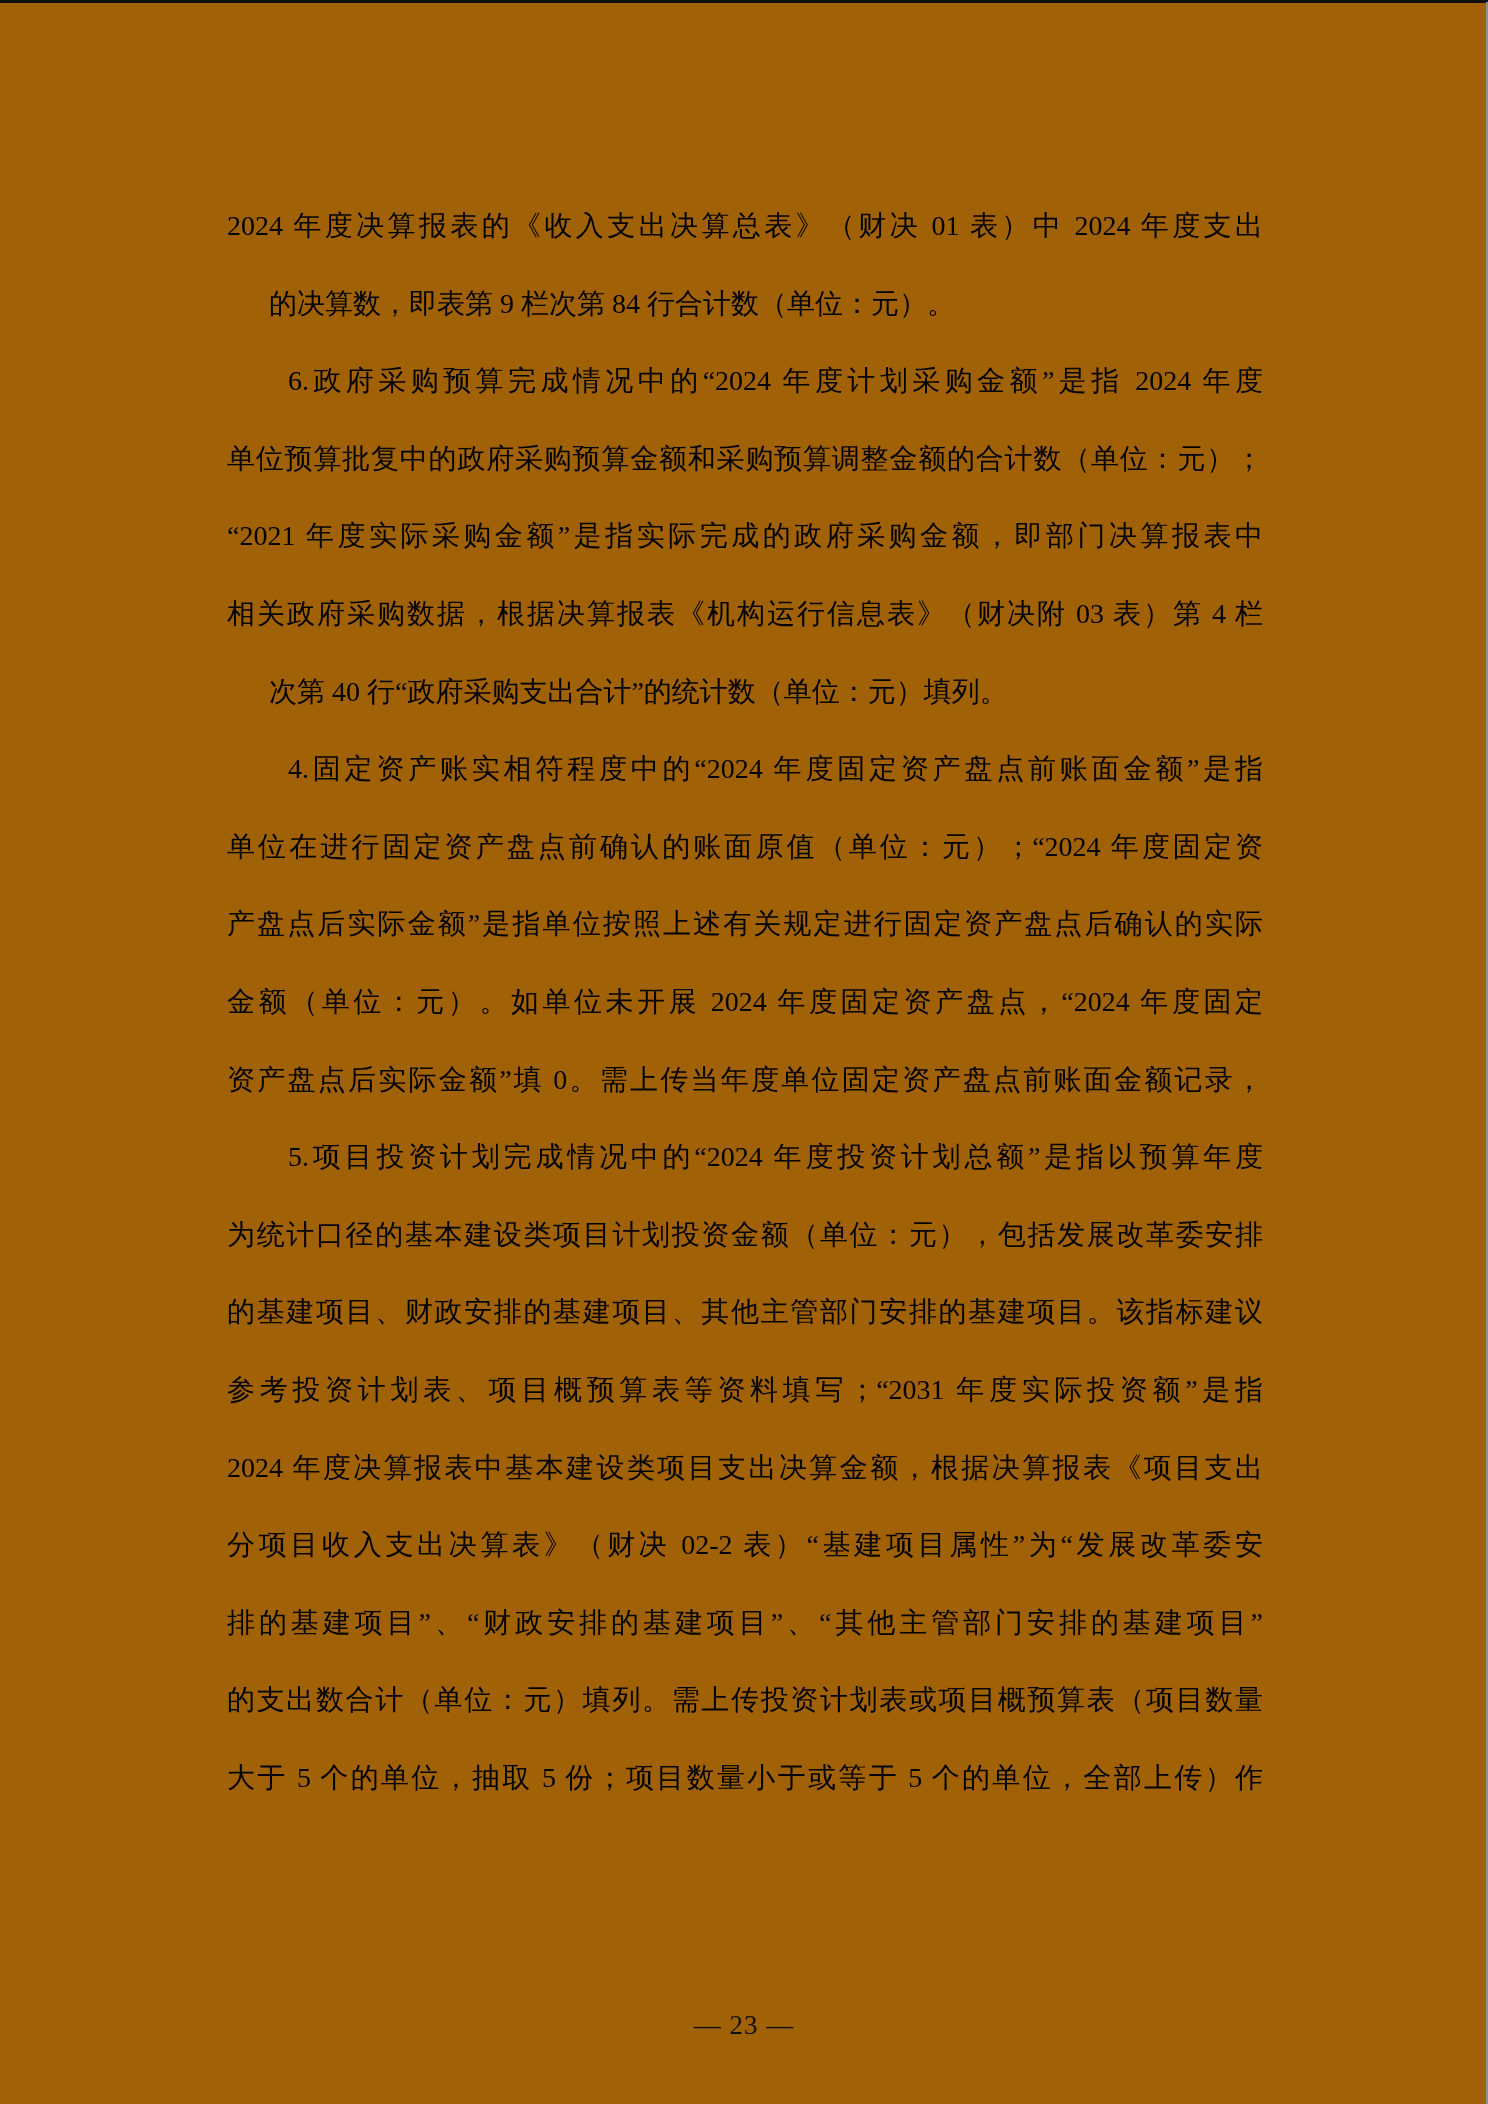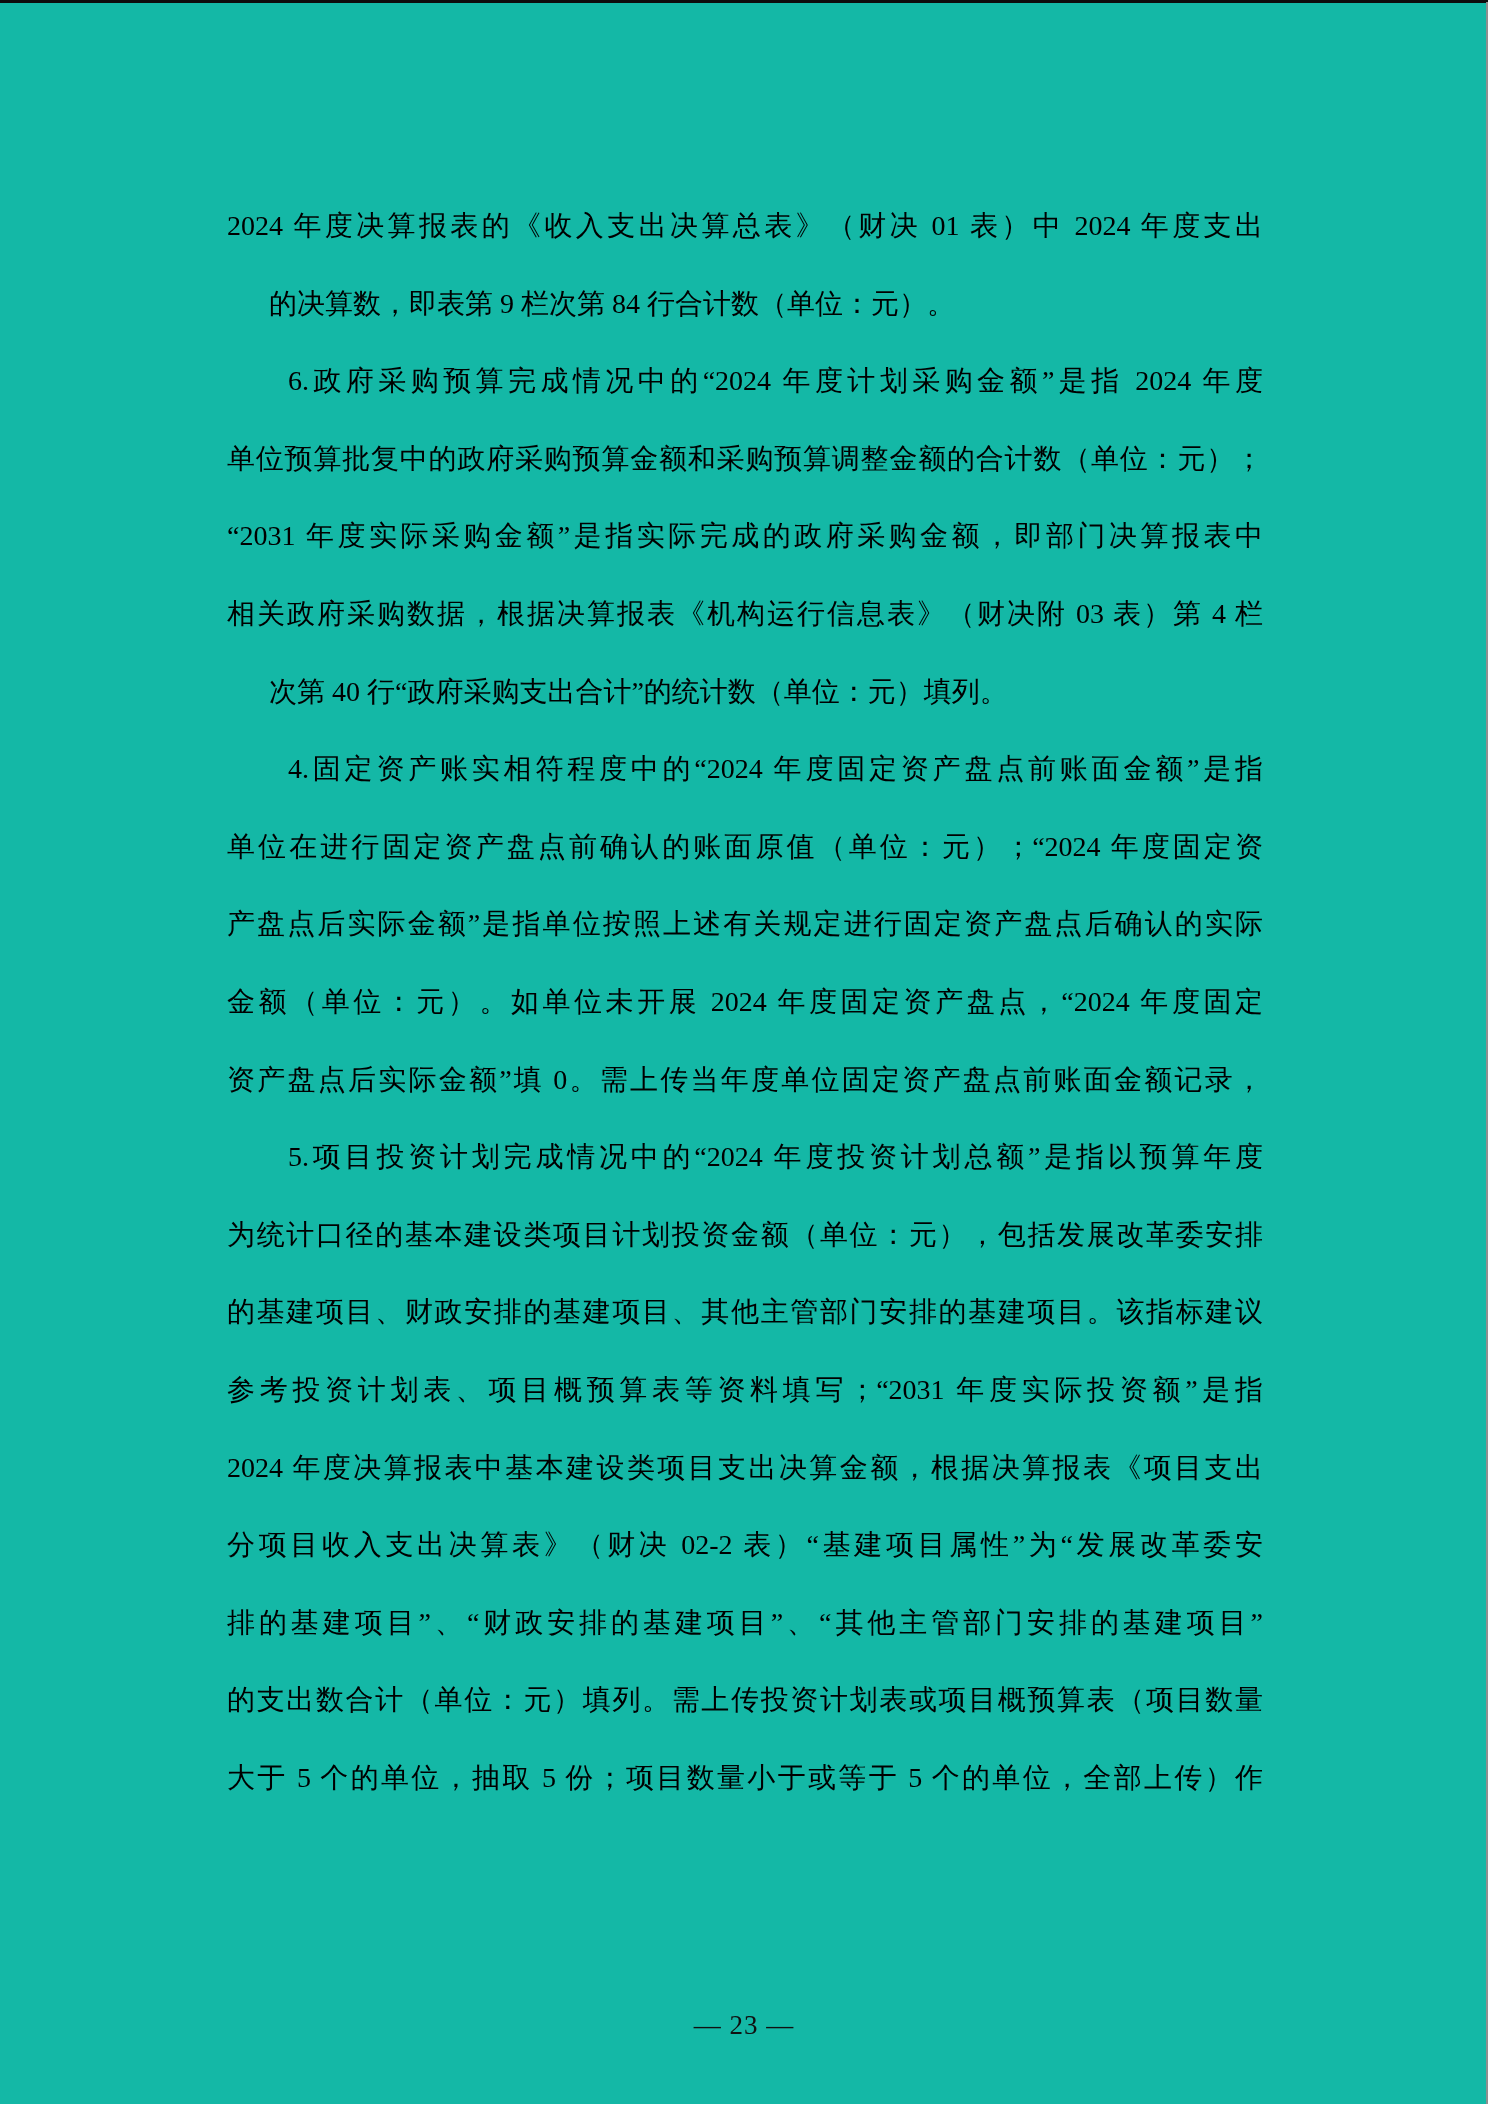--- a/index.html
+++ b/index.html
@@ -4,21 +4,21 @@
 <style>
   html, body {
     margin: 0;
     padding: 0;
     background: #ffffff;
   }
   .page {
     position: relative;
     width: 1488px;
     height: 2104px;
-    background: #14b8a6;
+    background: #a16207;
     overflow: hidden;
     font-family: "Liberation Serif", "DejaVu Serif", serif;
   }
   .border-top {
     position: absolute;
     top: 0; left: 0;
     width: 100%; height: 3px;
     background: #0d0d0d;
   }
   .border-right {
@@ -68,21 +68,21 @@
 <div class="page">
   <div class="border-top"></div>
   <div class="border-right"></div>
 
   <div class="text-block">
 
   <div class="doc-line">2024 年度决算报表的《收入支出决算总表》（财决 01 表）中 2024 年度支出</div>
       <div class="doc-line para-end">的决算数，即表第 9 栏次第 84 行合计数（单位：元）。</div>
       <div class="doc-line indent">6.政府采购预算完成情况中的“2024 年度计划采购金额”是指 2024 年度</div>
       <div class="doc-line">单位预算批复中的政府采购预算金额和采购预算调整金额的合计数（单位：元）；</div>
-      <div class="doc-line">“2031 年度实际采购金额”是指实际完成的政府采购金额，即部门决算报表中</div>
+      <div class="doc-line">“2021 年度实际采购金额”是指实际完成的政府采购金额，即部门决算报表中</div>
       <div class="doc-line">相关政府采购数据，根据决算报表《机构运行信息表》（财决附 03 表）第 4 栏</div>
       <div class="doc-line para-end">次第 40 行“政府采购支出合计”的统计数（单位：元）填列。</div>
       <div class="doc-line indent">4.固定资产账实相符程度中的“2024 年度固定资产盘点前账面金额”是指</div>
       <div class="doc-line">单位在进行固定资产盘点前确认的账面原值（单位：元）；“2024 年度固定资</div>
       <div class="doc-line">产盘点后实际金额”是指单位按照上述有关规定进行固定资产盘点后确认的实际</div>
       <div class="doc-line">金额（单位：元）。如单位未开展 2024 年度固定资产盘点，“2024 年度固定</div>
       <div class="doc-line">资产盘点后实际金额”填 0。需上传当年度单位固定资产盘点前账面金额记录，</div>
       <div class="doc-line indent">5.项目投资计划完成情况中的“2024 年度投资计划总额”是指以预算年度</div>
       <div class="doc-line">为统计口径的基本建设类项目计划投资金额（单位：元），包括发展改革委安排</div>
       <div class="doc-line">的基建项目、财政安排的基建项目、其他主管部门安排的基建项目。该指标建议</div>

